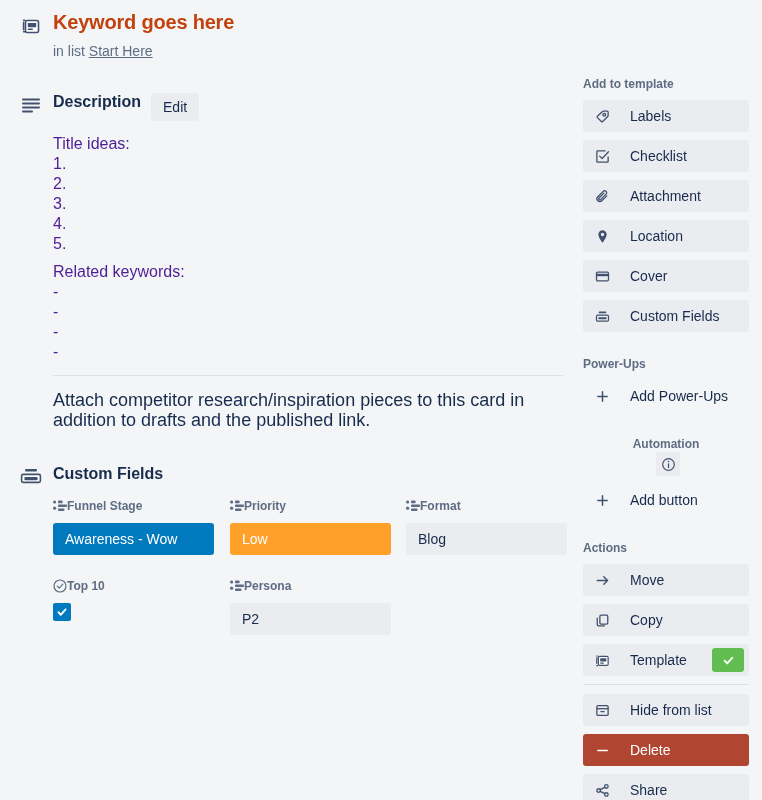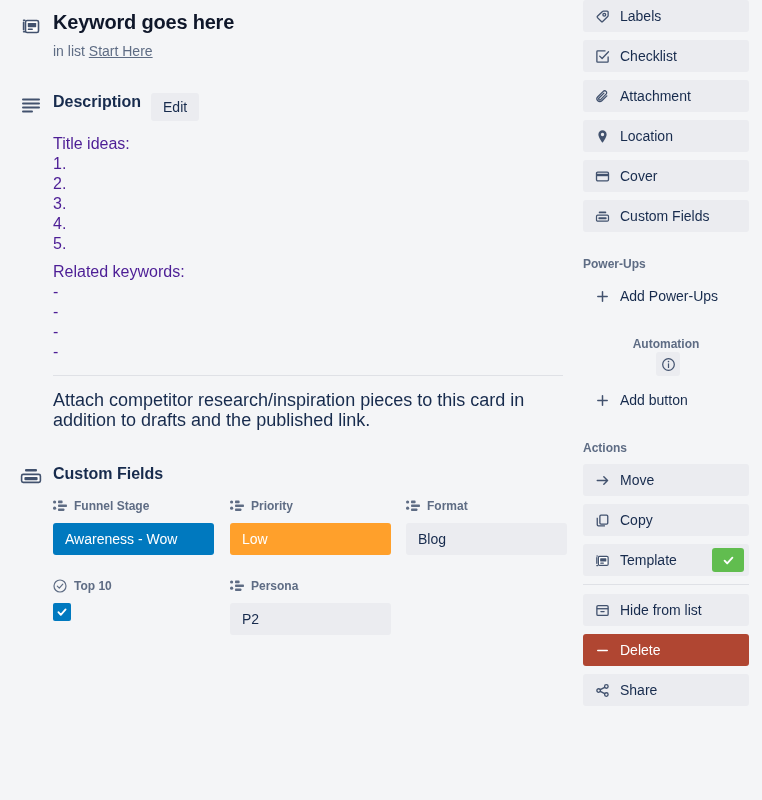--- a/index.html
+++ b/index.html
@@ -31,21 +31,21 @@
   }
   .row-icon svg { display: block; }
 
   .card-title {
     position: absolute;
     left: 53px;
     top: 11px;
     font-size: 20px;
     font-weight: bold;
     letter-spacing: -0.2px;
-    color: #0f172a;
+    color: #c2410c;
   }
   .subtitle {
     position: absolute;
     left: 53px;
     top: 43px;
     font-size: 14px;
     color: #5e6c84;
   }
   .subtitle a {
     color: #5e6c84;
@@ -110,21 +110,20 @@
     position: absolute;
     left: 53px;
     top: 498px;
     width: 515px;
   }
   .cf-row { position: relative; height: 80px; }
   .cf-cell { position: absolute; top: 0; }
   .cf-label {
     display: flex;
     align-items: center;
-    gap: 7px;
     font-size: 12px;
     font-weight: bold;
     color: #5e6c84;
     height: 16px;
     margin-bottom: 9px;
   }
   .cf-label svg { display: block; flex: none; }
   .cf-value {
     height: 32px;
     border-radius: 3px;
@@ -176,21 +175,21 @@
     display: flex;
     align-items: center;
     justify-content: center;
     cursor: pointer;
     margin-right: -4px;
   }
 
   .sb-btn {
     display: flex;
     align-items: center;
-    gap: 10px;
+    gap: 20px;
     height: 32px;
     background: #ebecf0;
     border-radius: 3px;
     padding: 0 12px;
     box-sizing: border-box;
     font-size: 14px;
     color: #172b4d;
     cursor: pointer;
     margin-bottom: 8px;
   }
@@ -369,20 +368,21 @@
           </div>
           <div class="cf-value plain">P2</div>
         </div>
 
       </div>
     </div>
   </div>
 
   <div class="sidebar">
 
+    <div class="sb-group-title" style="margin-top:76px;margin-bottom:8px;">Add to template</div>
 
     <div class="sb-btn">
       <span>
         <svg width="15" height="15" viewBox="0 0 16 16" fill="none" stroke="#42526e" stroke-width="1.4">
           <path d="M9.2 2.2H13a1 1 0 011 1v3.8a1.4 1.4 0 01-.4 1l-5.4 5.4a1 1 0 01-1.4 0L2.6 9.2a1 1 0 010-1.4L8 2.6a1.4 1.4 0 011.2-.4z"></path>
           <circle cx="9.9" cy="6.1" r="1.5"></circle>
         </svg>
       </span>
       <span class="sb-label">Labels</span>
     </div>

